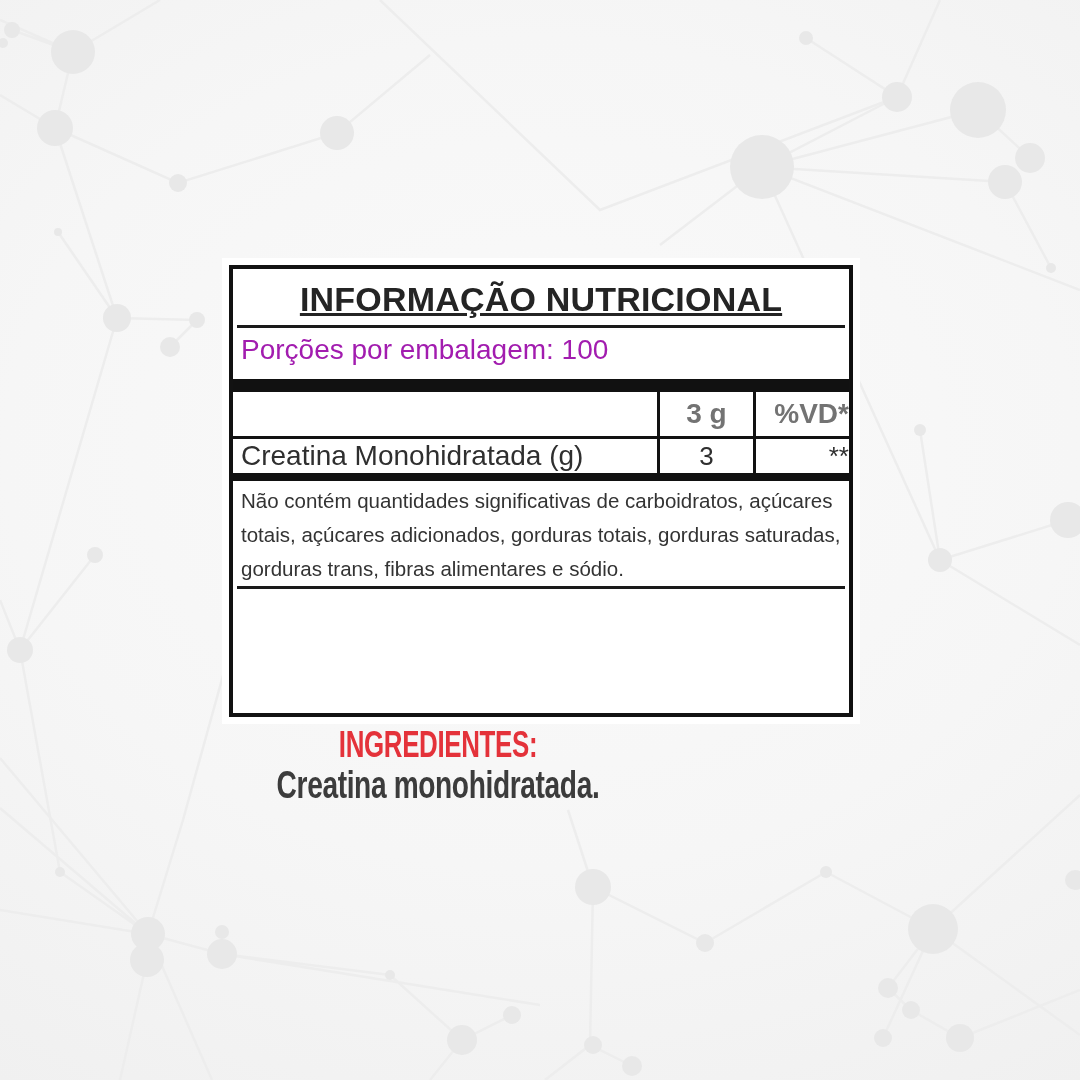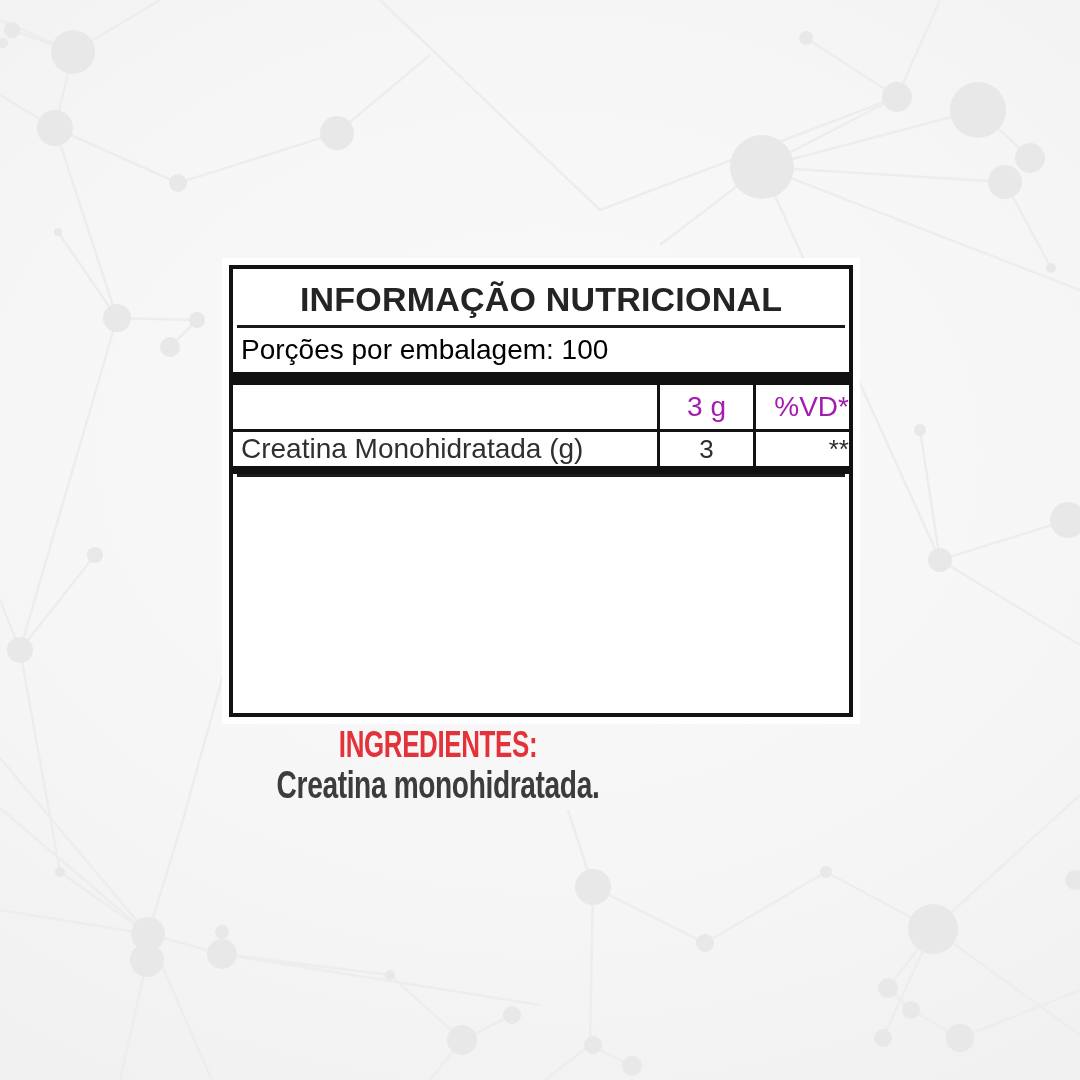--- a/index.html
+++ b/index.html
@@ -8,33 +8,33 @@
   .stage{position:relative;width:1080px;height:1080px;
          background:radial-gradient(90% 70% at 50% 42%, #fafafa 0%, #f6f6f6 55%, #f0f0f0 100%);}
   .molecules{position:absolute;left:0;top:0;width:1080px;height:1080px;}
 
   
   .card{position:absolute;left:222px;top:258px;width:638px;height:466px;
         background:#ffffff;padding:7px;box-sizing:border-box;}
   .card-inner{height:100%;box-sizing:border-box;border:4px solid #121212;
               color:#2f2f2f;overflow:hidden;}
   .nt-title{margin-top:10px;height:40px;line-height:40px;text-align:center;
-            font-size:34px;font-weight:bold;color:#242424;letter-spacing:0.2px;}
+            font-size:34px;font-weight:bold;color:#242424;letter-spacing:0.2px;text-decoration:underline;}
   .title-rule{height:3px;background:#1a1a1a;margin:6px 4px 0;}
-  .lead{font-size:28px;line-height:37px;margin:4px 8px;color:#000000;}
+  .lead{font-size:28px;line-height:37px;margin:11px 8px;color:#a21caf;}
   .lead.first{margin-top:3px;}
   .bar{background:#111;}
   .bar.thick{height:13px;margin-top:0;}
   .bar.mid{height:8px;}
   .thead{display:flex;height:44px;border-bottom:3px solid #121212;box-sizing:content-box;}
   .trow{display:flex;height:34px;}
   .c1{width:424px;box-sizing:border-box;padding-left:8px;border-radius:11px;}
   .c2{width:96px;box-sizing:border-box;border-left:3px solid #121212;text-align:center;}
   .c3{flex:1;box-sizing:border-box;border-left:3px solid #121212;text-align:right;}
-  .thead .c2,.thead .c3{font-weight:normal;font-size:28px;line-height:44px;color:#a21caf;}
+  .thead .c2,.thead .c3{font-weight:bold;font-size:28px;line-height:44px;color:#737373;}
   .trow .c1{font-size:28px;line-height:34px;}
   .trow .c2,.trow .c3{font-size:26px;line-height:34px;}
   .note{margin:3px 8px 0;font-size:20.5px;line-height:34px;white-space:pre-line;color:#333;}
   .rule2{height:3px;background:#1a1a1a;margin:0 4px;}
   .footnotes{margin:4px 6px 0;font-size:20.5px;line-height:21.4px;
              white-space:pre-line;color:#2d2d2d;}
 
   
   .ingredients{position:absolute;left:0;top:727px;width:876px;text-align:center;}
   .ing-head{display:inline-block;font-size:36px;font-weight:bold;line-height:36px;
@@ -126,20 +126,23 @@
       </div>
 
       <div class="trow">
         <div class="c1">Creatina Monohidratada (g)</div>
         <div class="c2">3</div>
         <div class="c3">**</div>
       </div>
 
       <div class="bar mid"></div>
 
+      <div class="note">Não contém quantidades significativas de carboidratos, açúcares
+totais, açúcares adicionados, gorduras totais, gorduras saturadas,
+gorduras trans, fibras alimentares e sódio.</div>
 
       <div class="rule2"></div>
 
 
     </div>
   </div>
 
   <div class="ingredients">
     <span class="ing-head ing-line">INGREDIENTES:</span>
     <span class="ing-val ing-line">Creatina monohidratada.</span>

